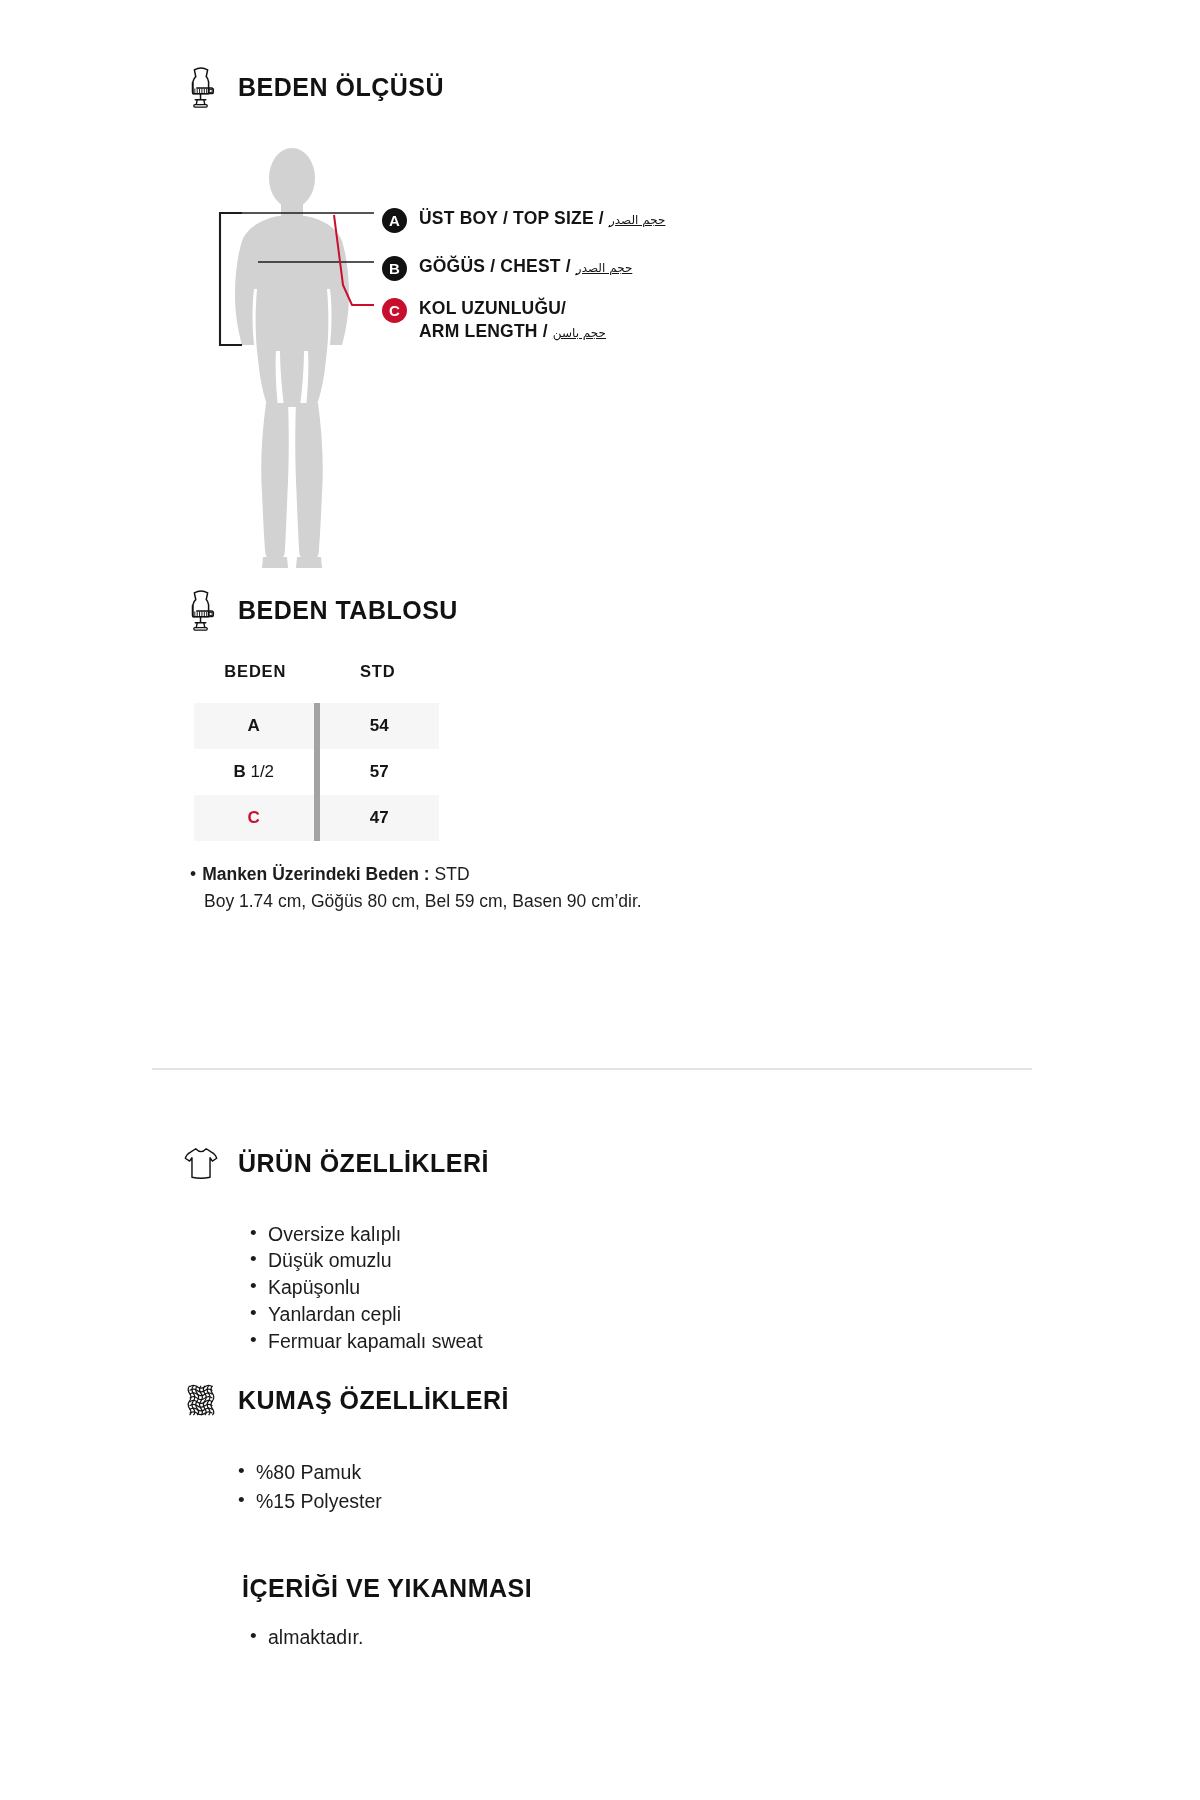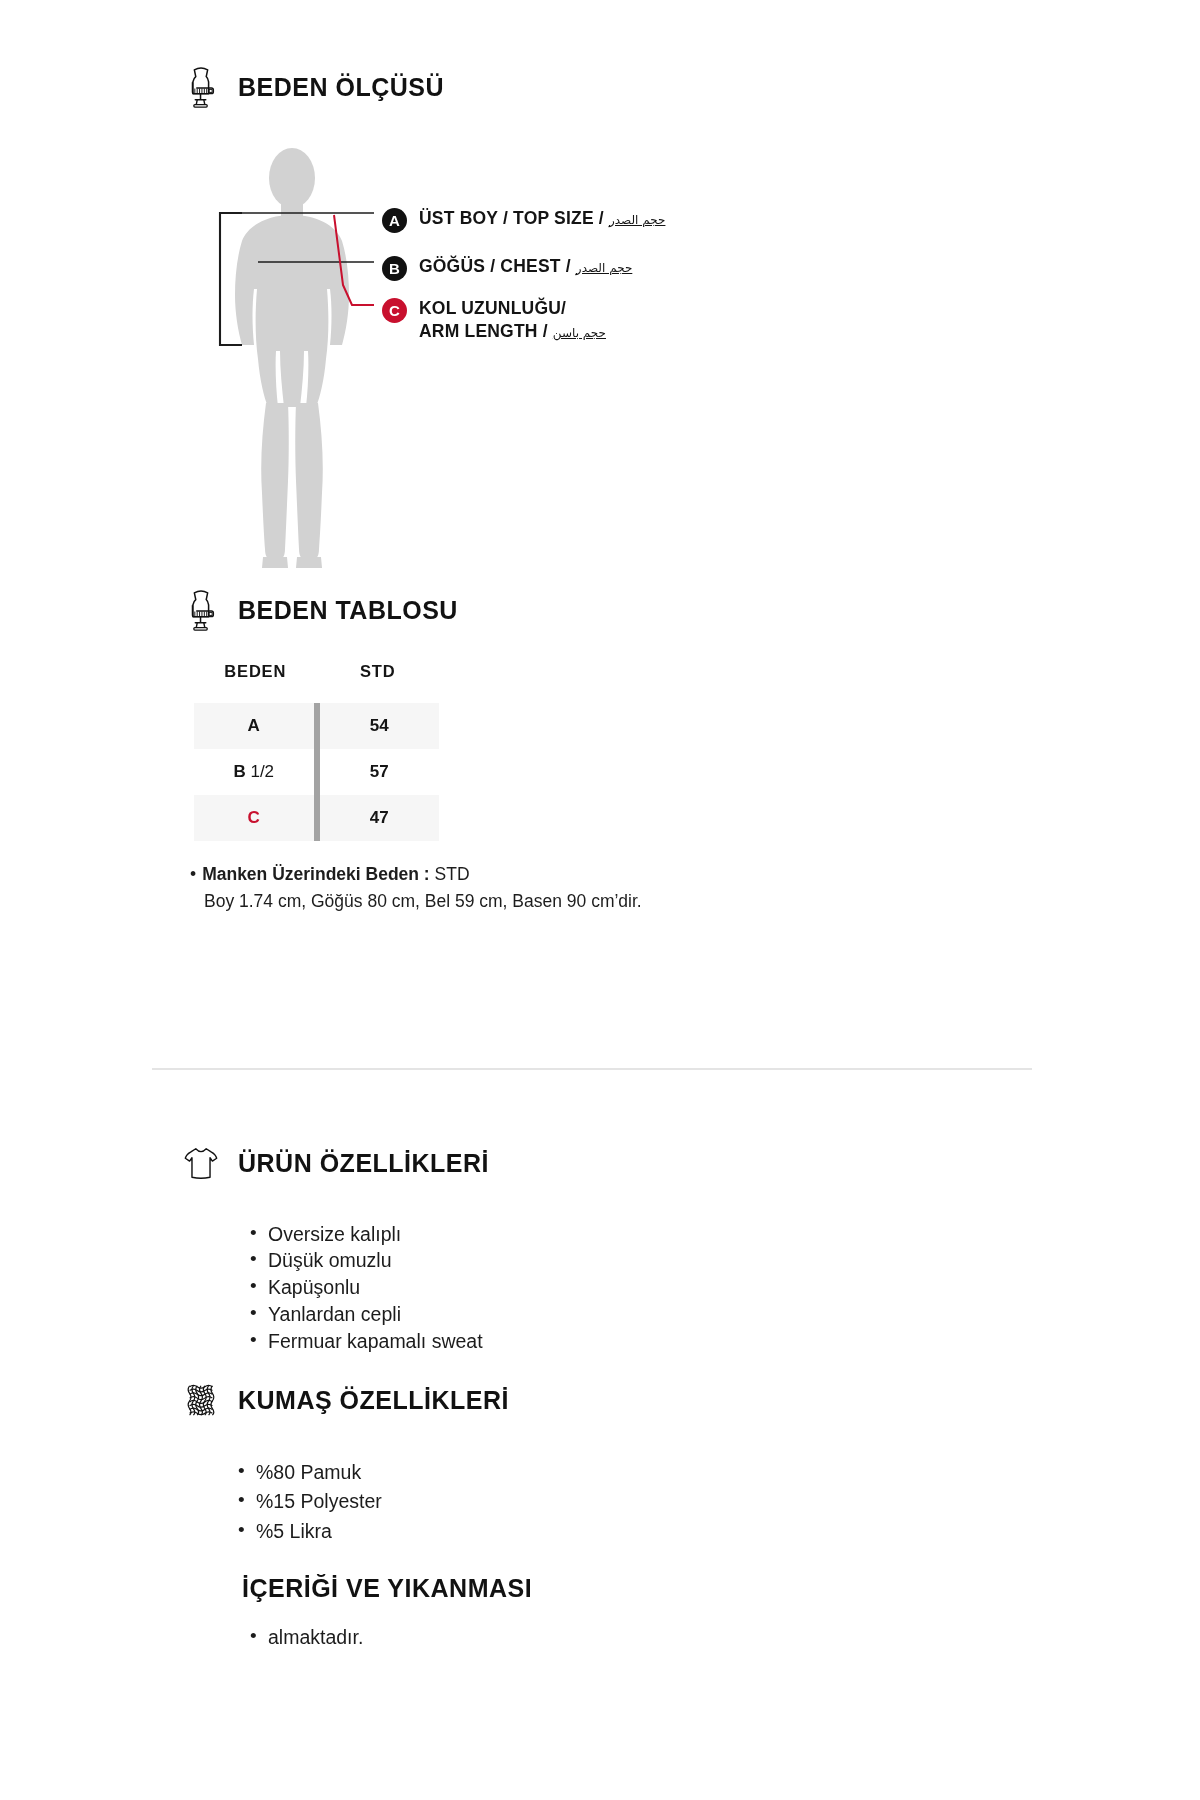--- a/index.html
+++ b/index.html
@@ -405,21 +405,20 @@
           <path d="M24 5 Q21 9 24 13 T24 21 T24 29 T24 36"></path>
           <path d="M28 5 Q25 9 28 13 T28 21 T28 29 T28 36"></path>
           <path d="M32 5 Q29 9 32 13 T32 21 T32 29 T32 36"></path>
         </g>
       </svg>
       <h2 class="section-title">KUMAŞ ÖZELLİKLERİ</h2>
     </div>
     <ul class="bullet-list" id="fabric-list">
       <li>%80 Pamuk</li>
       <li>%15   Polyester</li>
-      <li>%5    Likra</li>
     </ul>
   </section>
 
   <section id="washing-section">
     <h2 class="section-title plain">İÇERİĞİ VE YIKANMASI</h2>
     <ul class="bullet-list" id="washing-list">
       <li><span class="wash-line2">almaktadır.</span></li>
     </ul>
   </section>
 

